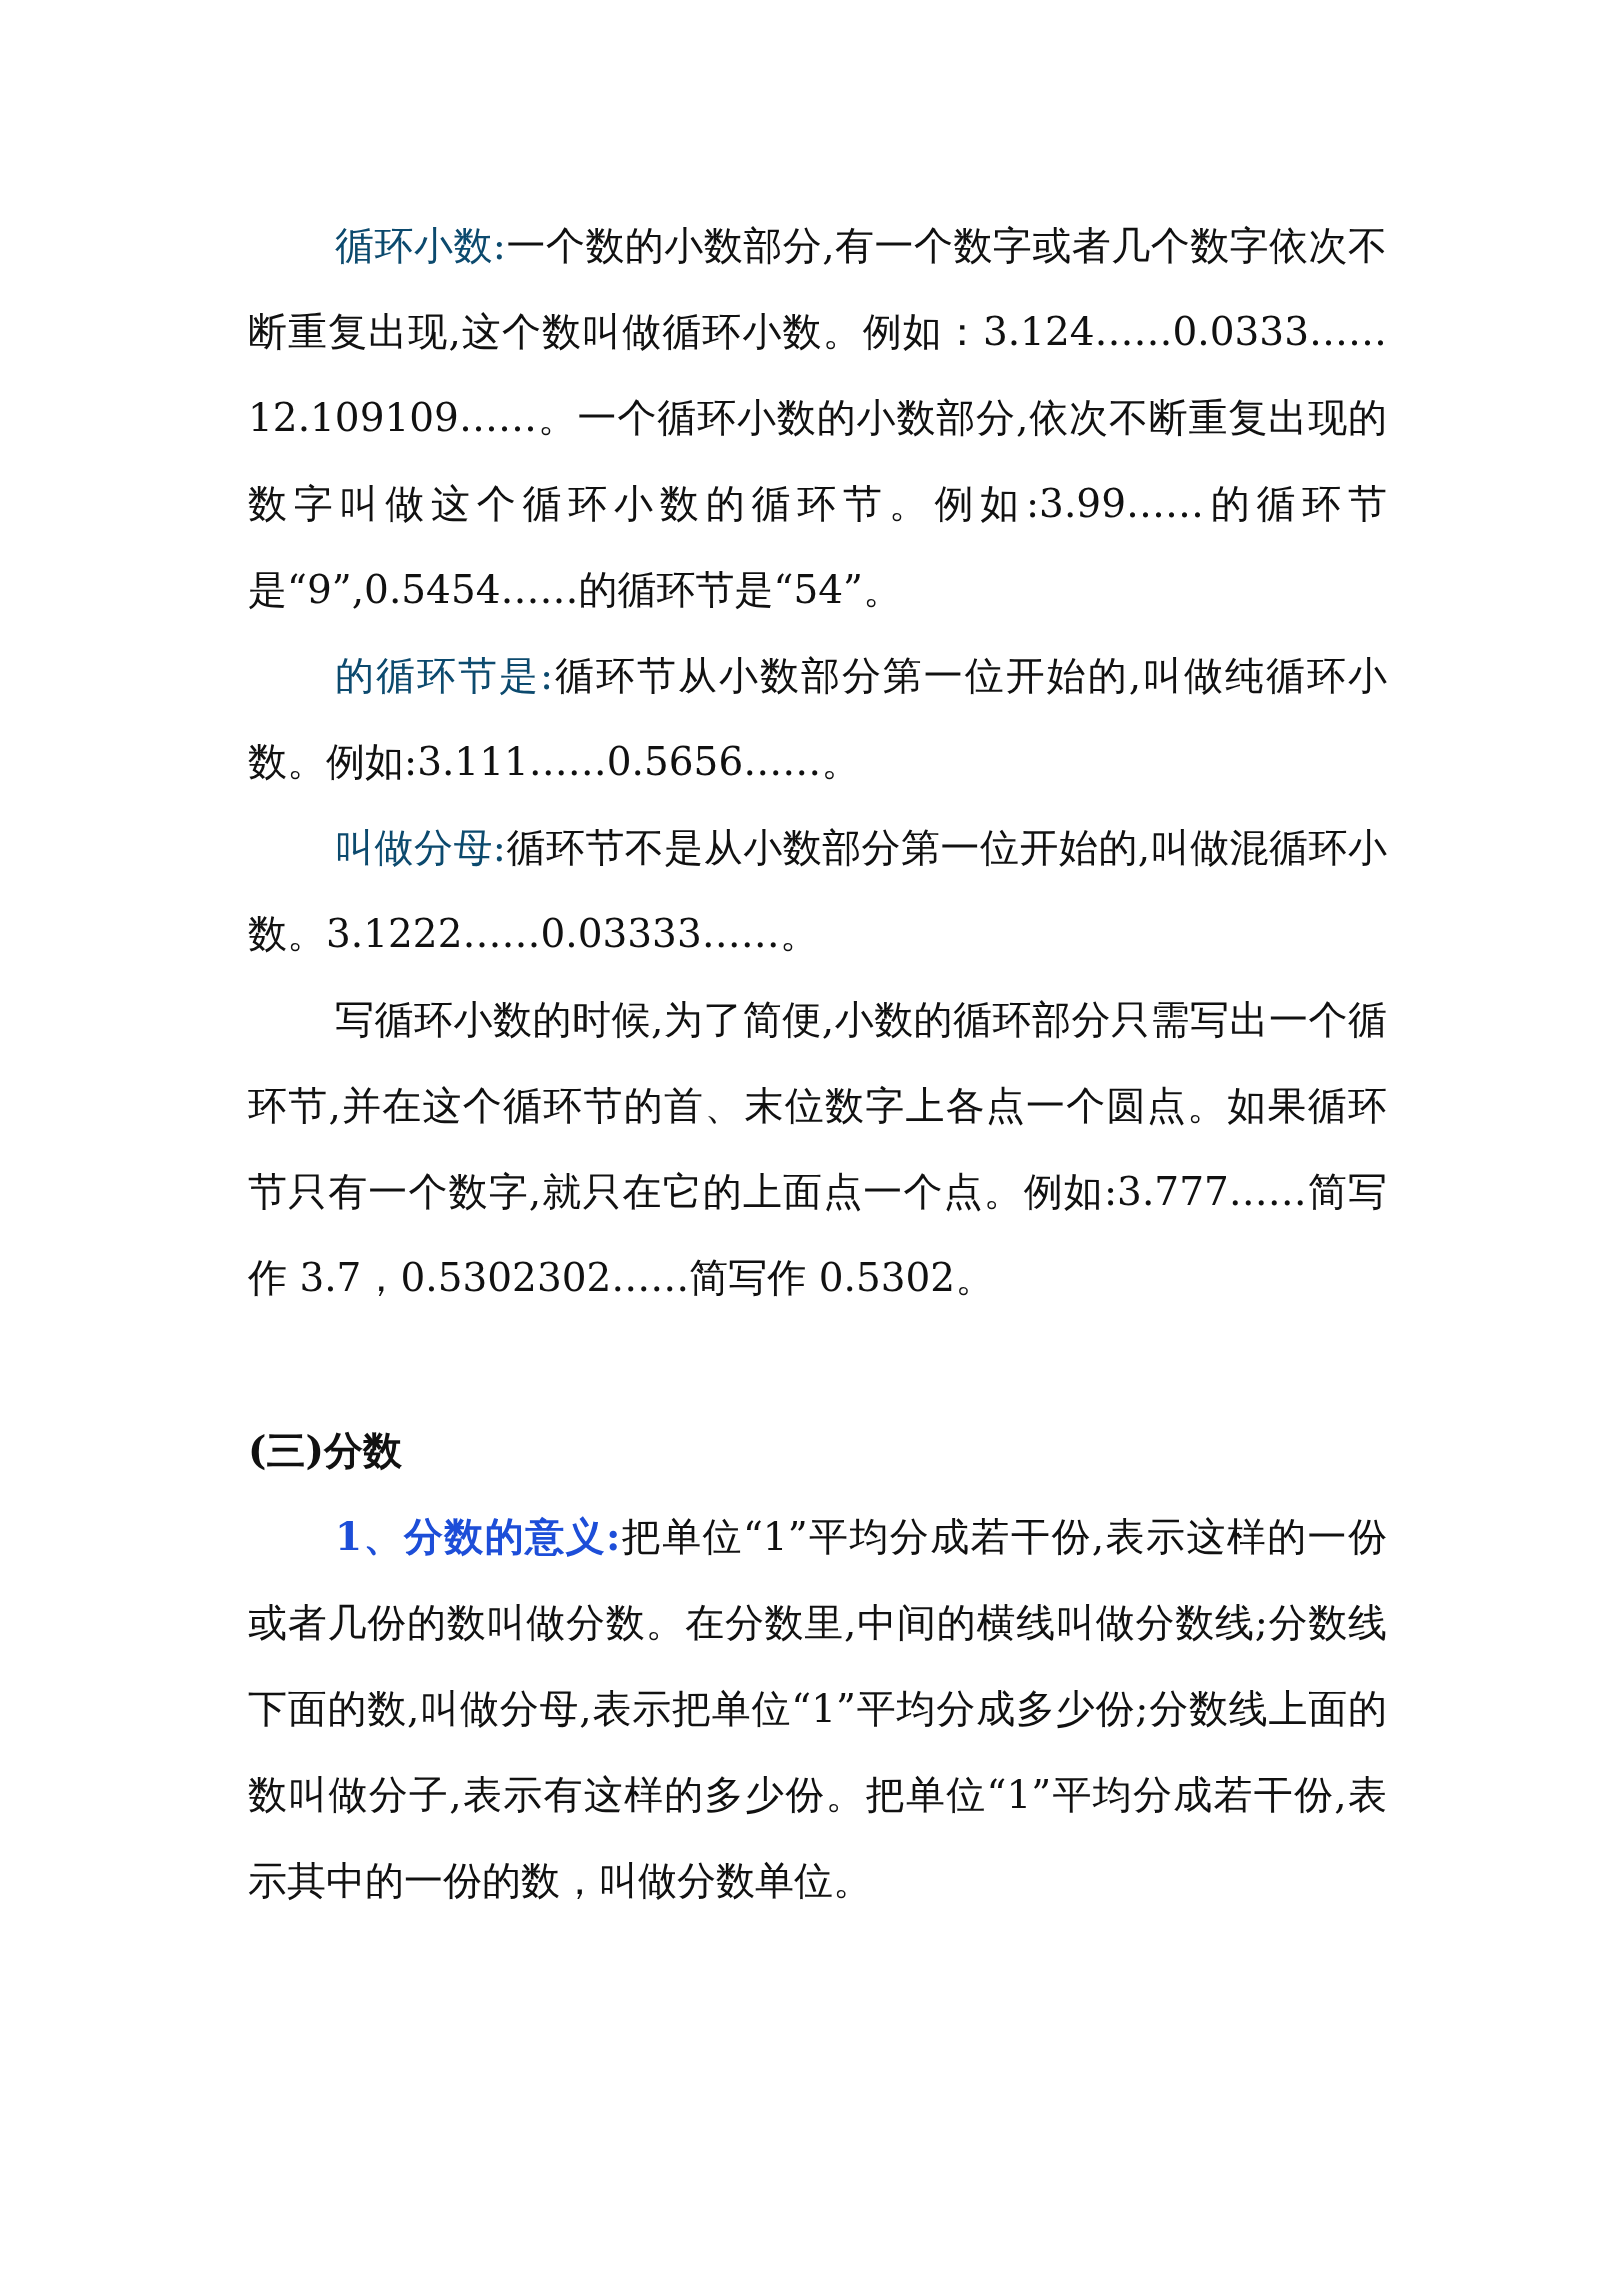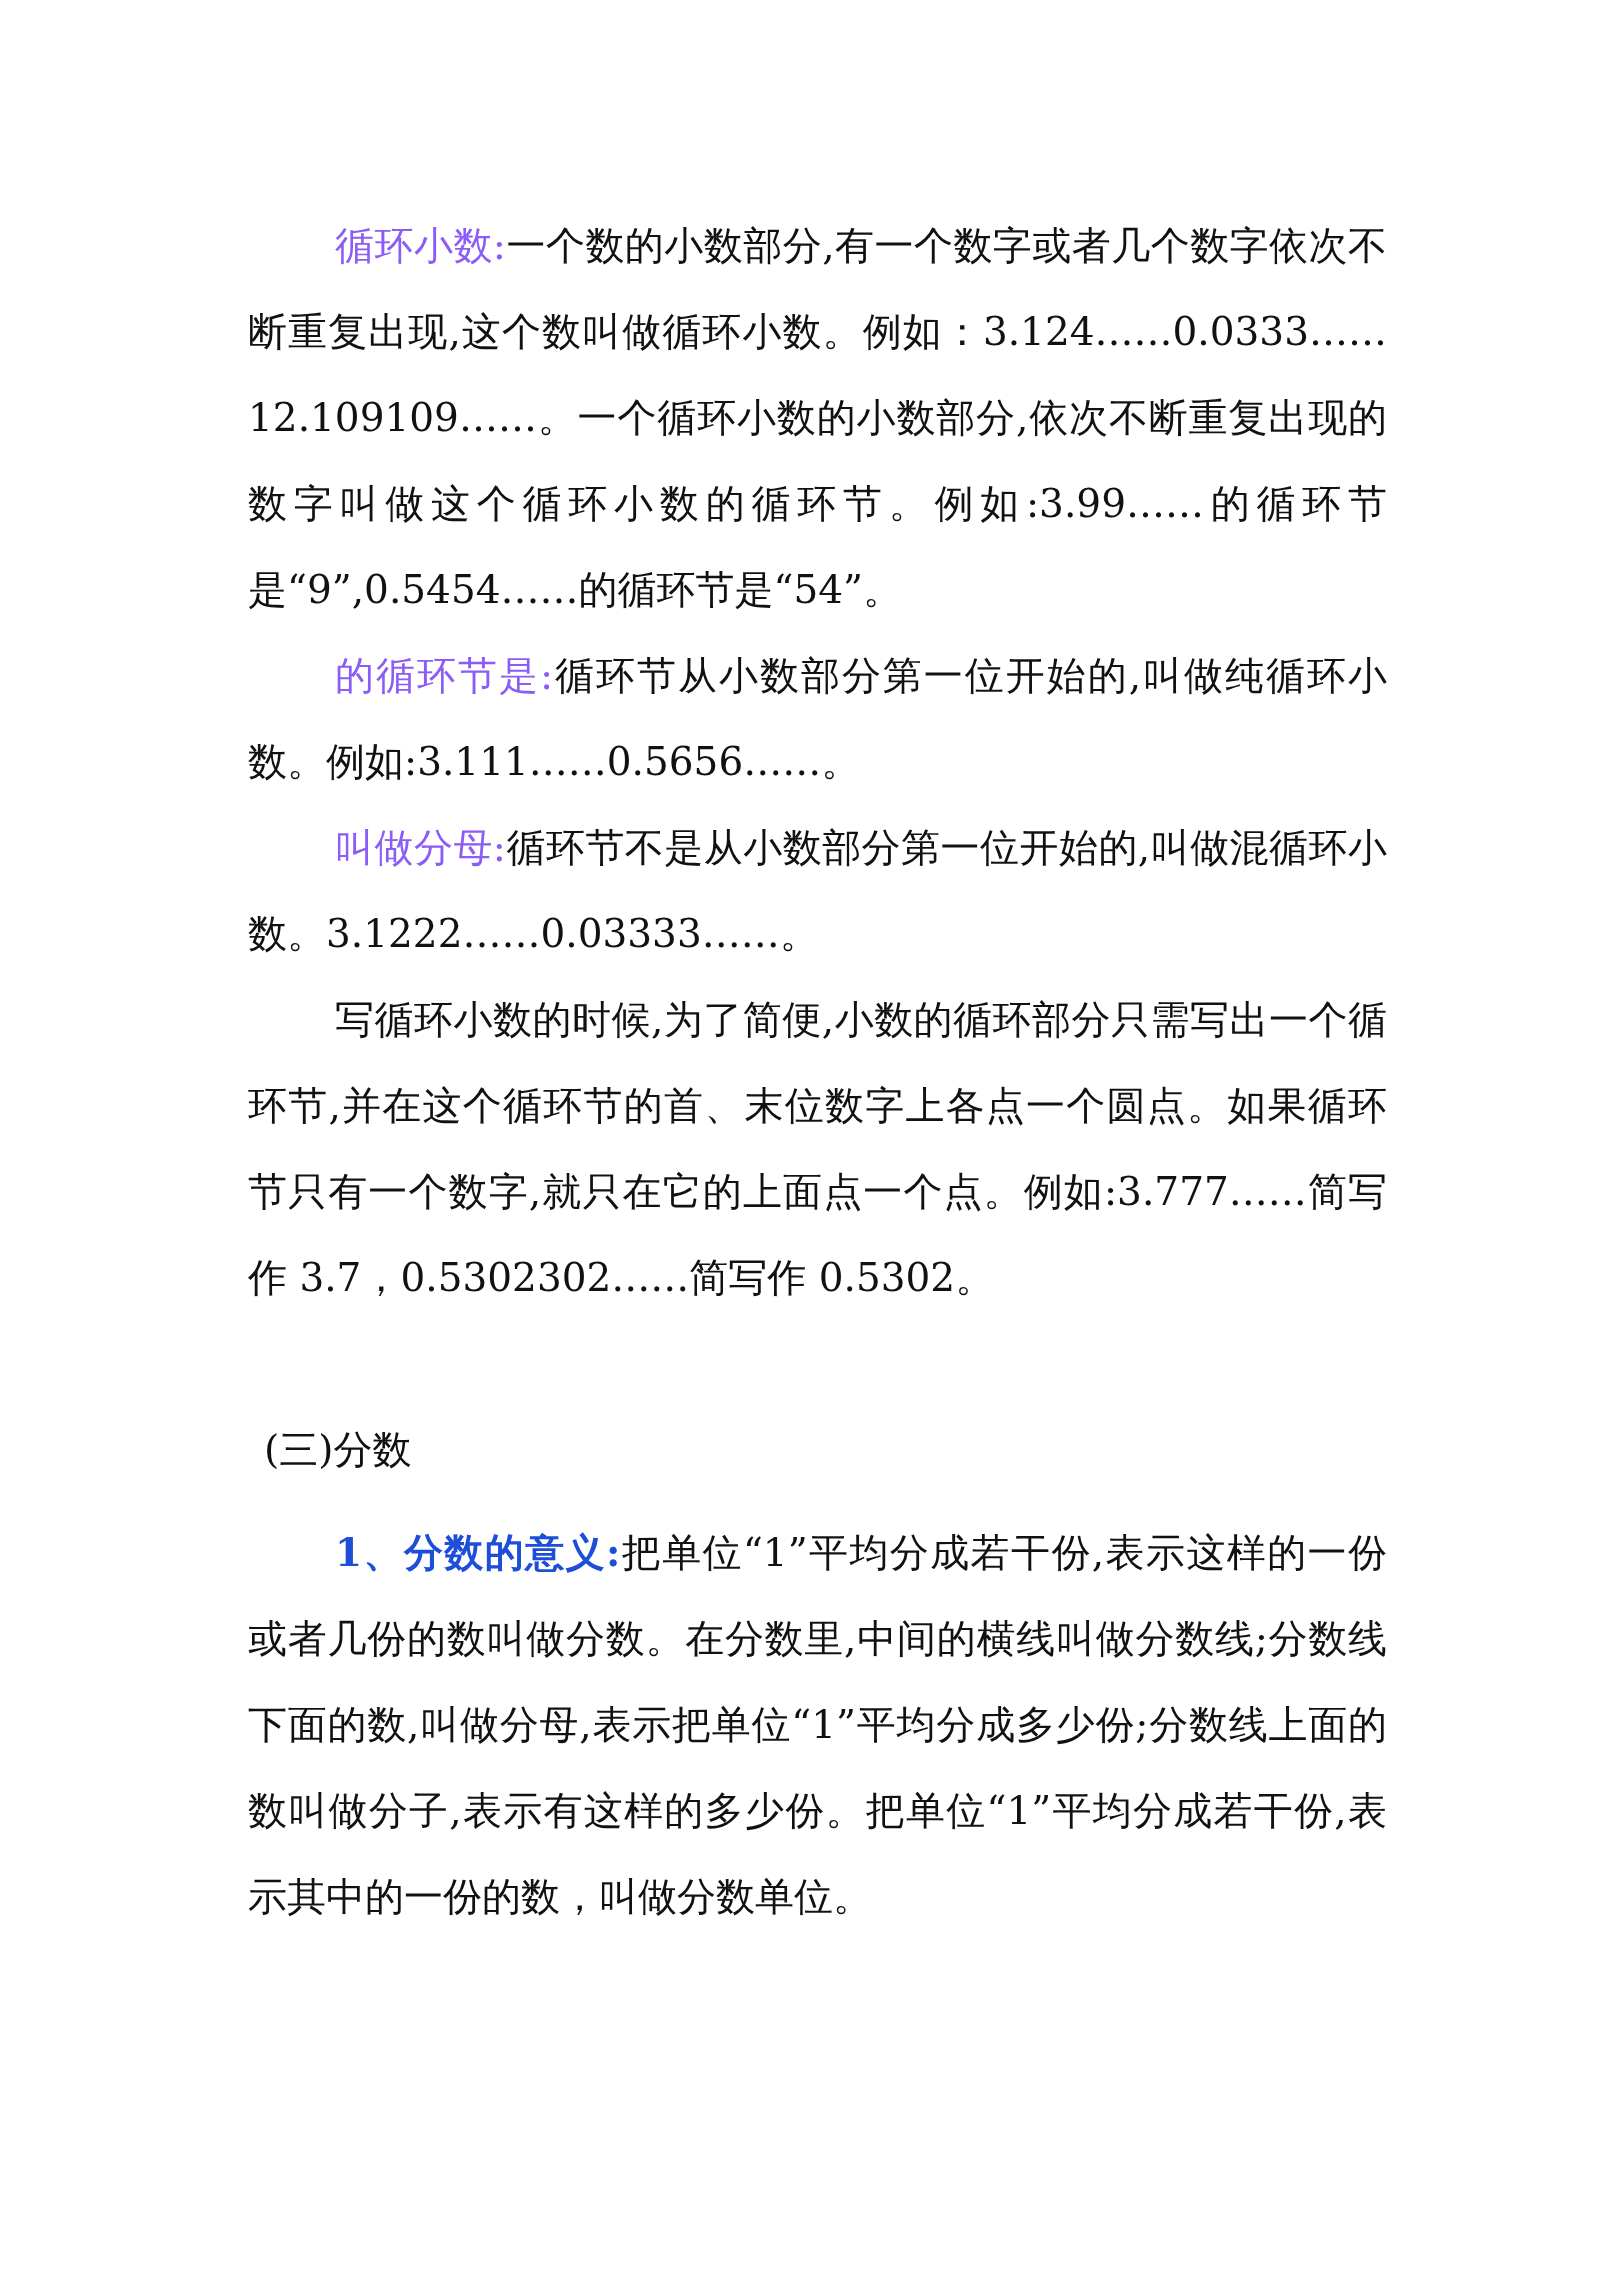--- a/index.html
+++ b/index.html
@@ -10,23 +10,23 @@
     top: 203px;
     width: 1139px;
     font-family: "DejaVu Serif", "Liberation Serif", serif;
     font-size: 39px;
     line-height: 86px;
     color: #111111;
     text-align: justify;
     text-justify: inter-character;
   }
   .para { margin: 0; text-indent: 87px; }
-  .term { color: #8b5cf6; }
+  .term { color: #0c4a6e; }
   .term-bold { color: #1d4ed8; font-weight: bold; }
-  .section-heading { margin: 16px; margin-top: 86px; text-indent: 0; font-weight: normal; }
+  .section-heading { margin: 0; margin-top: 86px; text-indent: 0; font-weight: bold; }
 </style>
 </head>
 <body>
 
 <div class="page">
 
   <p class="para">
     <span class="term">循环小数:</span><span>一个数的小数部分,有一个数字或者几个数字依次不断重复出现,这个数叫做循环小数。例如：3.124……0.0333……12.109109……。一个循环小数的小数部分,依次不断重复出现的数字叫做这个循环小数的循环节。例如:3.99……的循环节是“9”,0.5454……的循环节是“54”。</span>
   </p>
 

